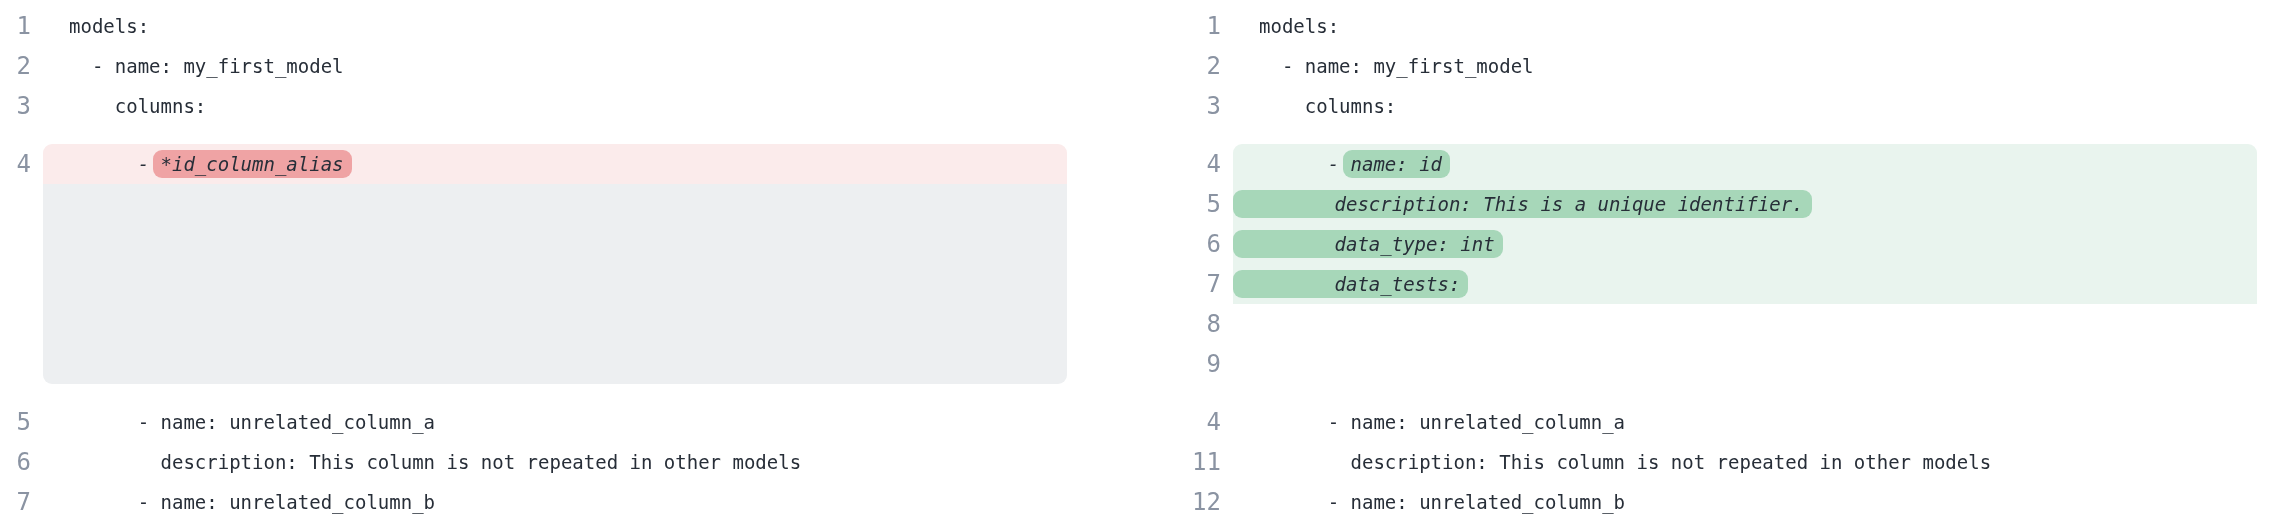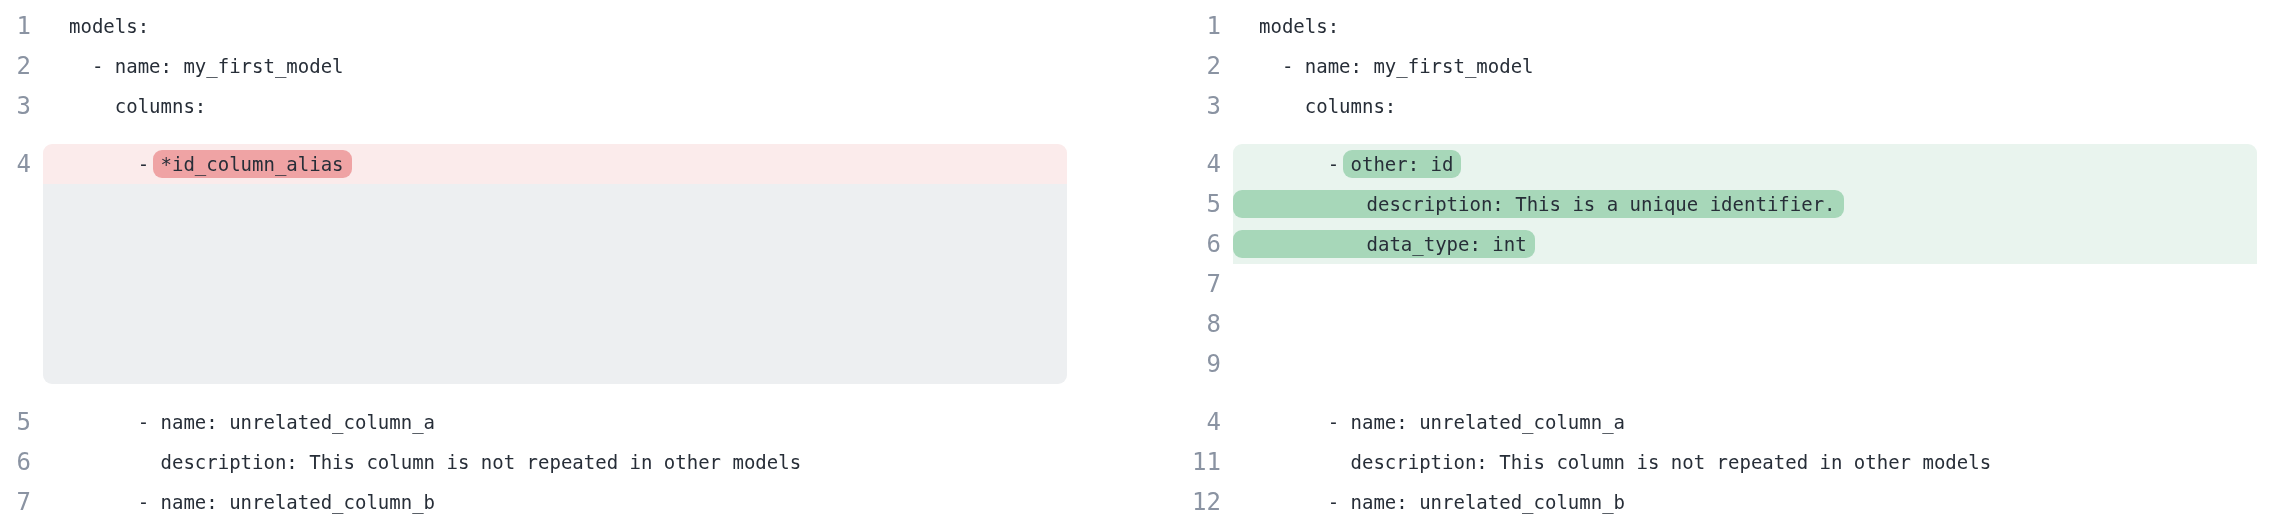--- a/index.html
+++ b/index.html
@@ -50,37 +50,38 @@
   }
   .hunk { display: flex; margin: 18px 0; }
   .hunk .nums { flex: 0 0 31px; }
   .hunk .nums .num { display: block; width: 31px; }
   .hunk .content {
     flex: 1;
     margin-left: 12px;
     border-radius: 9px;
     overflow: hidden;
     min-width: 0;
+    font-style: italic;
   }
   .hunk .content .code { margin-left: 0; }
   .removed-row { background: var(--removed-line-bg); }
   .collapse-spacer {
     height: 200px;
     background: var(--collapsed-bg);
   }
   .added-row { background: var(--added-line-bg); }
   .tok {
     border-radius: 9px;
     padding: 3px 8px;
     margin: 0 -8px;
   }
   .tok-removed { background: var(--removed-token-bg); }
   .tok-added { background: var(--added-token-bg); }
   .tok.full {
-    padding-left: 42px;
+    padding-left: 10px;
     margin-left: -26px;
   }
 </style>
 </head>
 <body>
 
 <div class="diff">
 
   <div class="pane">
 
@@ -140,23 +141,24 @@
     <div class="hunk">
       <div class="nums">
         <span class="num">4</span>
         <span class="num">5</span>
         <span class="num">6</span>
         <span class="num">7</span>
         <span class="num">8</span>
         <span class="num">9</span>
       </div>
       <div class="content">
-        <div class="code added-row"><span>      - </span><span class="tok tok-added">other: id</span></div>
+        <div class="code added-row"><span>      - </span><span class="tok tok-added">name: id</span></div>
         <div class="code added-row"><span class="tok tok-added full">        description: This is a unique identifier.</span></div>
         <div class="code added-row"><span class="tok tok-added full">        data_type: int</span></div>
+        <div class="code added-row"><span class="tok tok-added full">        data_tests:</span></div>
       </div>
     </div>
 
     <div class="line">
       <span class="num">4</span>
       <span class="code">      - name: unrelated_column_a</span>
     </div>
     <div class="line">
       <span class="num">11</span>
       <span class="code">        description: This column is not repeated in other models</span>

